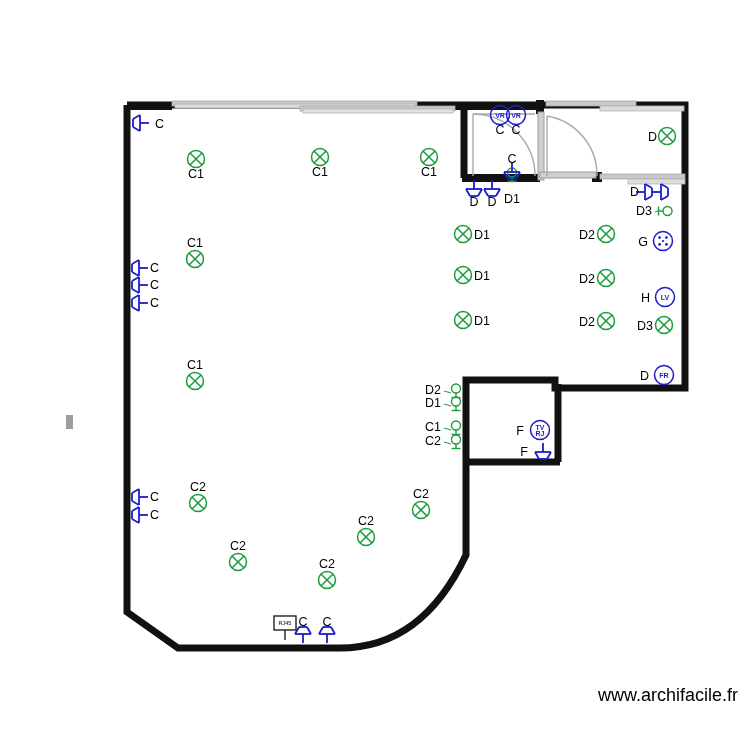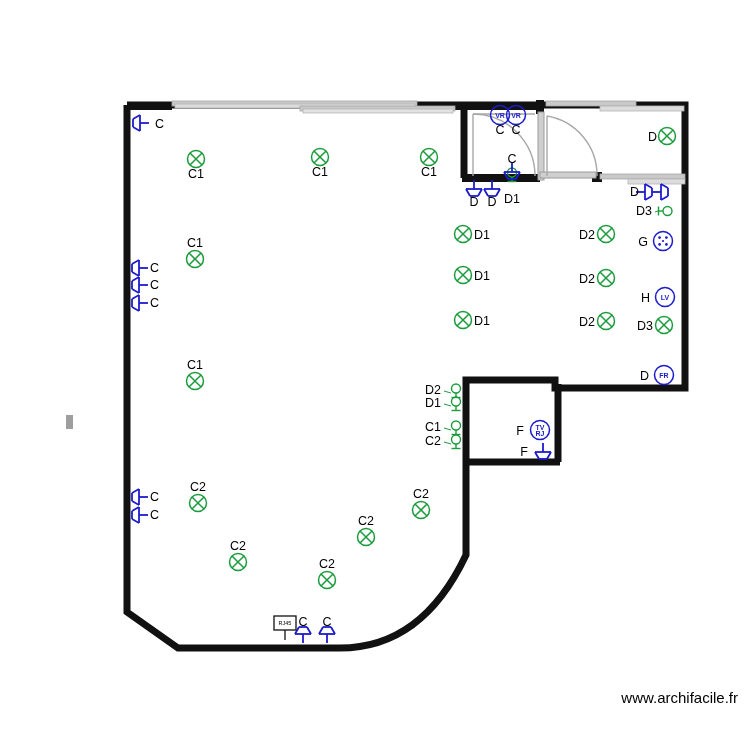--- a/index.html
+++ b/index.html
@@ -41,21 +41,21 @@
     font-family: "Liberation Sans", sans-serif;
     font-size: 7px;
     fill: #1c1ccc;
     font-weight: bold;
   }
   .footer {
     position: absolute;
     right: 12px;
     bottom: 44px;
     font-family: "Liberation Sans", sans-serif;
-    font-size: 15px;
+    font-size: 18px;
     color: #000000;
     margin-top: 42px;
   }
 </style>
 </head>
 <body>
 
 <div id="plan-root">
 
   <svg id="floorplan" viewBox="0 0 750 750">

